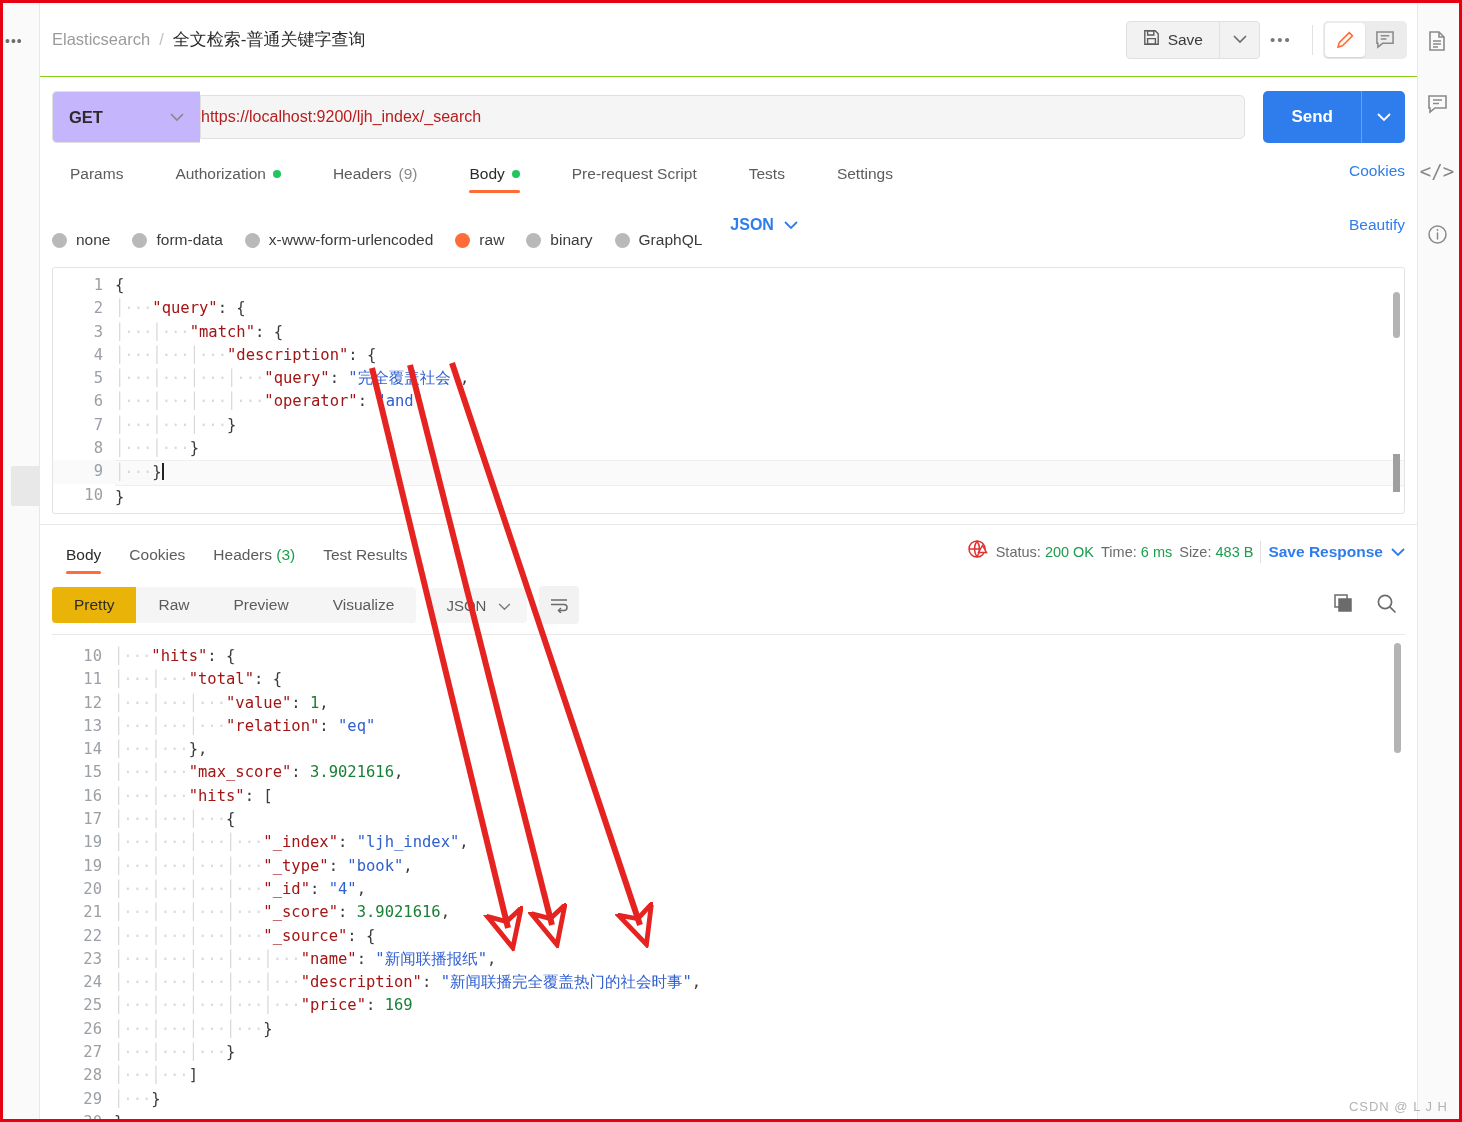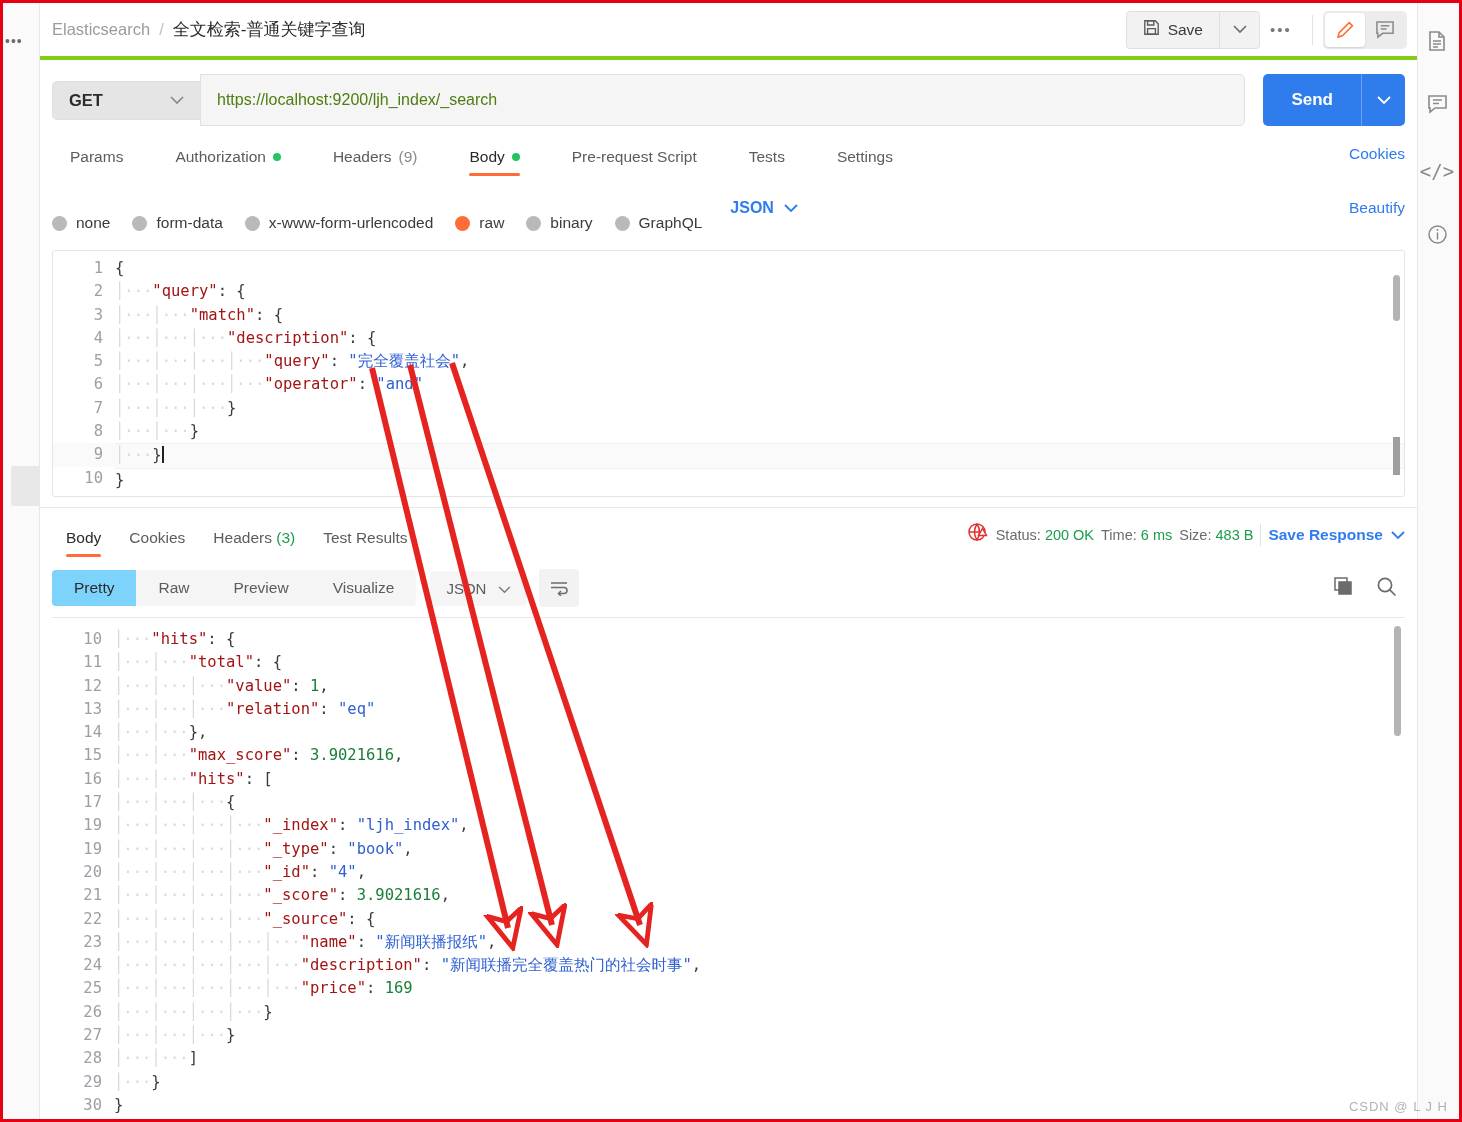--- a/index.html
+++ b/index.html
@@ -38,21 +38,21 @@
     display: flex; align-items: center; justify-content: center;
     color: #888; cursor: pointer;
   }
   
   .main {
     position: absolute; left: 40px; top: 3px; width: 1377px; height: 1116px;
     background: #fff;
   }
   
   .hdr {
-    position: relative; height: 57px; border-bottom: 4px solid #84cc16;
+    position: relative; height: 74px; border-bottom: 1px solid #84cc16;
     display: flex; align-items: center; padding: 0 10px 0 12px;
   }
   .crumb-root { font-size: 16.5px; color: #9b9b9b; }
   .crumb-sep  { font-size: 16.5px; color: #c0c0c0; margin: 0 9px; }
   .crumb-cur  { font-size: 17px; color: #2b2b2b; }
   .hdr-right { margin-left: auto; display: flex; align-items: center; }
   .save-group {
     display: flex; align-items: center; border-radius: 4px; overflow: hidden;
     background: #f2f2f2; border: 1px solid #e0e0e0; height: 38px;
   }
@@ -75,31 +75,31 @@
     border-radius: 5px; padding: 2px;
   }
   .icon-sq {
     width: 40px; height: 34px; display: flex; align-items: center;
     justify-content: center; border-radius: 4px; cursor: pointer;
   }
   .icon-sq.active { background: #ffffff; box-shadow: 0 1px 2px rgba(0,0,0,.12); }
   
   .url-row { display: flex; align-items: center; padding: 14px 12px 0 12px; gap: 0; }
   .method-box {
-    width: 148px; height: 39px; background: #e5e5e5;
+    width: 148px; height: 52px; background: #c4b5fd;
     border: 1px solid #e0e0e0; border-right: none;
     border-radius: 5px 0 0 5px; display: flex; align-items: center;
     padding: 0 16px; cursor: pointer;
   }
   .method-label { font-size: 16.5px; color: #2b2b2b; font-weight: bold; }
   .method-caret { margin-left: auto; color: #888; }
   .url-box {
-    flex: 1; height: 52px; background: #f5f5f5; border: 1px solid #e0e0e0;
+    flex: 1; height: 44px; background: #f5f5f5; border: 1px solid #e0e0e0;
     border-radius: 0 5px 5px 0; display: flex; align-items: center;
-    padding: 0 16px; font-size: 16px; color: #4d7c0f; cursor: text;
+    padding: 0 0; font-size: 16px; color: #b91c1c; cursor: text;
   }
   .send-group {
     margin-left: 18px; display: flex; align-items: flex-start; height: 52px;
     border-radius: 5px; overflow: hidden;
   }
   .send-btn {
     background: #2f7ced; color: #fff; font-size: 17px; font-weight: bold;
     padding: 0 28px; height: 100%; display: flex; align-items: center;
     cursor: pointer;
   }
@@ -208,21 +208,21 @@
   .resp-toolbar {
     display: flex; align-items: center; padding: 8px 12px 10px 12px; gap: 0;
   }
   .seg {
     display: flex; align-items: center; background: #f5f5f5; border-radius: 4px;
     overflow: hidden;
   }
   .seg-item {
     padding: 9px 22px; font-size: 15.5px; color: #5c5c5c; cursor: pointer;
   }
-  .seg-item.active { background: #7dd3fc; color: #2b2b2b; }
+  .seg-item.active { background: #eab308; color: #2b2b2b; }
   .fmt-sel {
     display: flex; align-items: center; gap: 12px; margin-left: 14px;
     padding: 9px 16px; background: #f5f5f5; border-radius: 4px;
     font-size: 15px; color: #5c5c5c; cursor: pointer;
   }
   .wrap-btn {
     margin-left: 12px; width: 40px; height: 38px; background: #f2f2f2;
     border-radius: 4px; display: flex; align-items: center;
     justify-content: center; cursor: pointer; color:#6b6b6b;
   }

